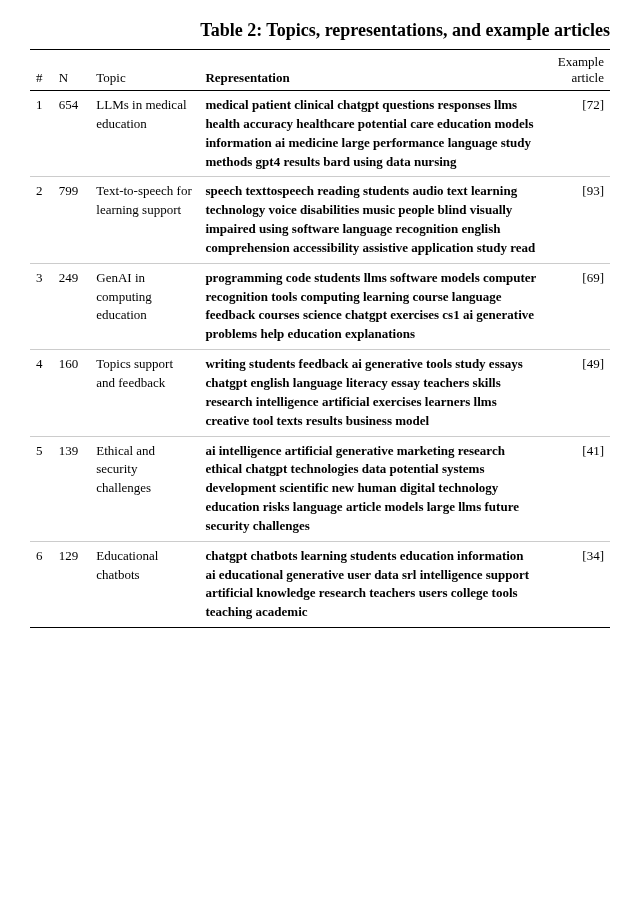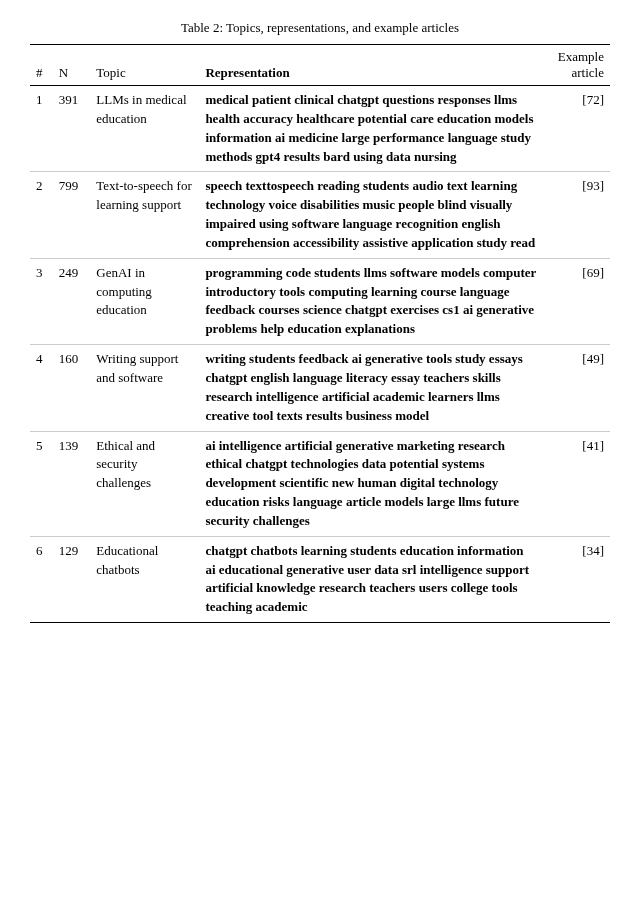--- a/index.html
+++ b/index.html
@@ -10,24 +10,24 @@
     body {
       background: #ffffff;
       font-family: "Times New Roman", Times, serif;
       font-size: 13px;
       color: #000000;
       width: 640px;
       min-height: 908px;
       padding: 20px 30px;
     }
     .table-caption {
-      text-align: center;
-      font-size: 13px;
+      text-align: right;
+      font-size: 18px;
       margin-bottom: 8px;
-      font-weight: normal;
+      font-weight: bold;
     }
     table {
       width: 100%;
       border-collapse: collapse;
       border-top: 1.5px solid #000;
       border-bottom: 1.5px solid #000;
     }
     thead tr {
       border-bottom: 1px solid #000;
     }
@@ -81,44 +81,44 @@
       <th>#</th>
       <th>N</th>
       <th>Topic</th>
       <th>Representation</th>
       <th>Example article</th>
     </tr>
   </thead>
   <tbody id="table-body">
   <tr>
         <td>1</td>
-        <td>391</td>
+        <td>654</td>
         <td>LLMs in medical education</td>
         <td>medical patient clinical chatgpt questions responses llms health accuracy healthcare potential care education models information ai medicine large performance language study methods gpt4 results bard using data nursing</td>
         <td>[72]</td>
       </tr>
       <tr>
         <td>2</td>
         <td>799</td>
         <td>Text-to-speech for learning support</td>
         <td>speech texttospeech reading students audio text learning technology voice disabilities music people blind visually impaired using software language recognition english comprehension accessibility assistive application study read</td>
         <td>[93]</td>
       </tr>
       <tr>
         <td>3</td>
         <td>249</td>
         <td>GenAI in computing education</td>
-        <td>programming code students llms software models computer introductory tools computing learning course language feedback courses science chatgpt exercises cs1 ai generative problems help education explanations</td>
+        <td>programming code students llms software models computer recognition tools computing learning course language feedback courses science chatgpt exercises cs1 ai generative problems help education explanations</td>
         <td>[69]</td>
       </tr>
       <tr>
         <td>4</td>
         <td>160</td>
-        <td>Writing support and software</td>
-        <td>writing students feedback ai generative tools study essays chatgpt english language literacy essay teachers skills research intelligence artificial academic learners llms creative tool texts results business model</td>
+        <td>Topics support and feedback</td>
+        <td>writing students feedback ai generative tools study essays chatgpt english language literacy essay teachers skills research intelligence artificial exercises learners llms creative tool texts results business model</td>
         <td>[49]</td>
       </tr>
       <tr>
         <td>5</td>
         <td>139</td>
         <td>Ethical and security challenges</td>
         <td>ai intelligence artificial generative marketing research ethical chatgpt technologies data potential systems development scientific new human digital technology education risks language article models large llms future security challenges</td>
         <td>[41]</td>
       </tr>
       <tr>

